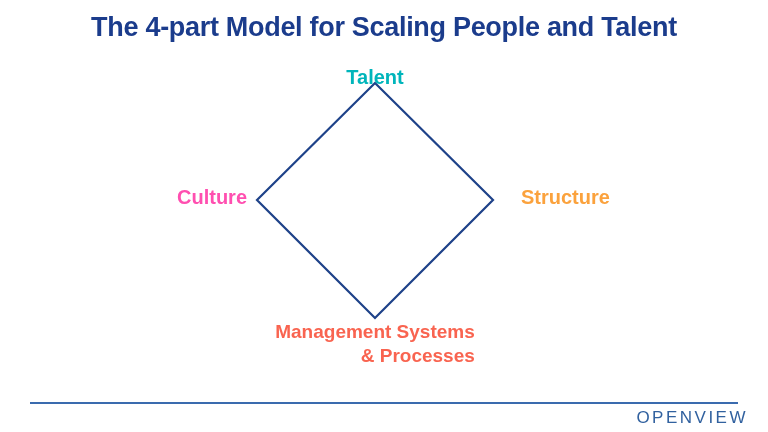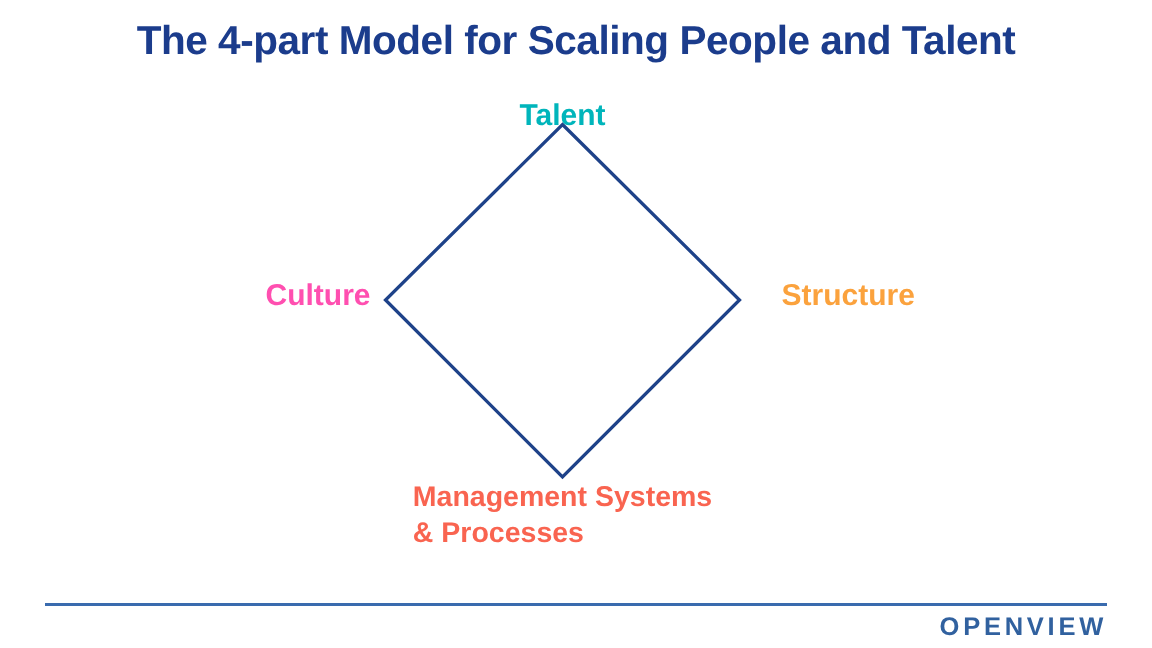--- a/index.html
+++ b/index.html
@@ -52,36 +52,36 @@
     color: var(--culture, #ff4fb0);
   }
   .node-structure {
     top: 186px; left: 503px;
     color: var(--structure, #fba23d);
     margin-left: 18px;
   }
   .node-management {
     top: 320px; left: 375px;
     transform: translateX(-50%);
-    text-align: left;
+    text-align: right;
     font-size: 19px;
     line-height: 24px;
     color: var(--management, #f96450);
   }
   .footer-line {
     position: absolute;
     top: 402px; left: 30px; right: 30px;
     height: 2px;
     background: var(--footer_line, #3a6bae);
   }
   .logo {
     position: absolute;
-    top: 408px; right: 30px;
+    top: 408px; right: 20px;
     font-size: 17px;
-    font-weight: 700;
+    font-weight: 400;
     letter-spacing: 2.5px;
     color: var(--logo, #31619f);
   }
 </style>
 </head>
 <body>
 
 <div class="slide">
 
   <h1 class="title">The 4-part Model for Scaling People and Talent</h1>

